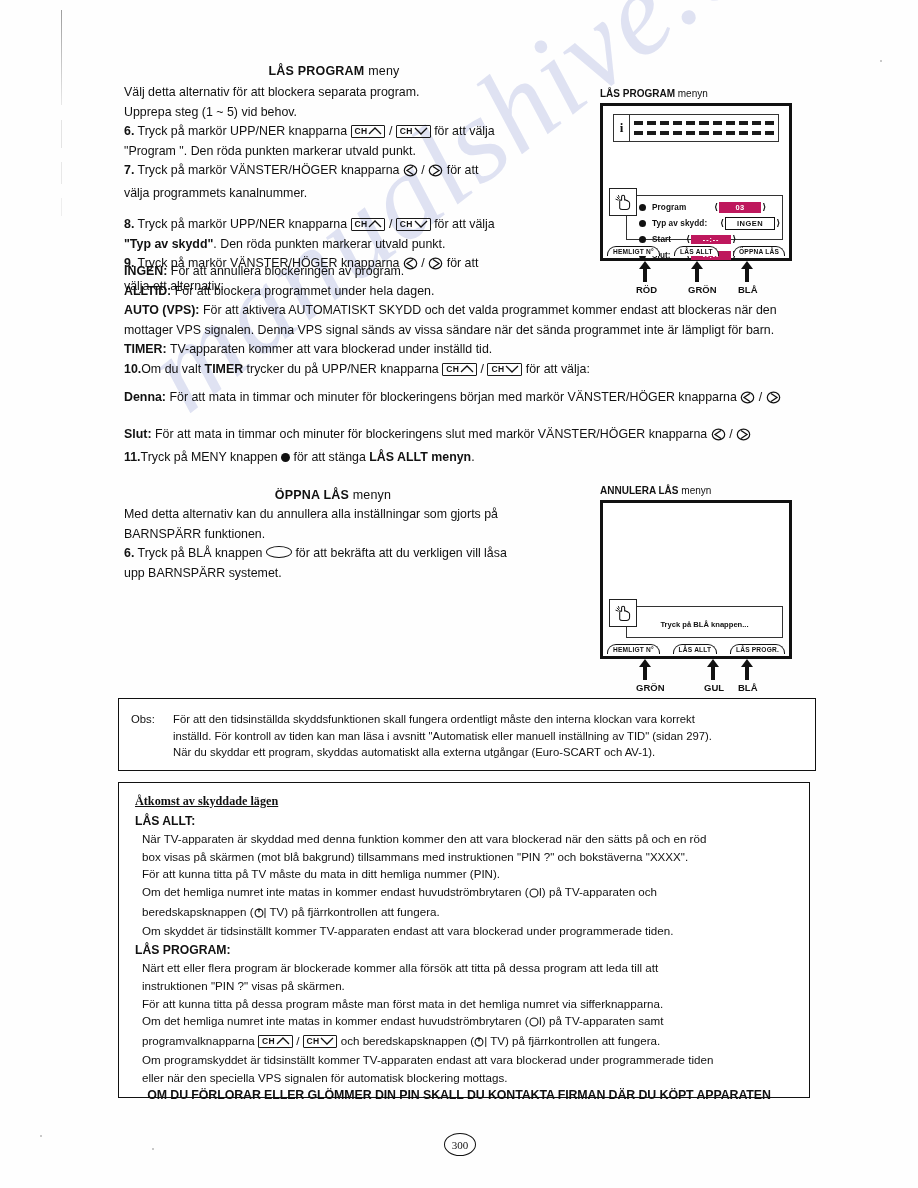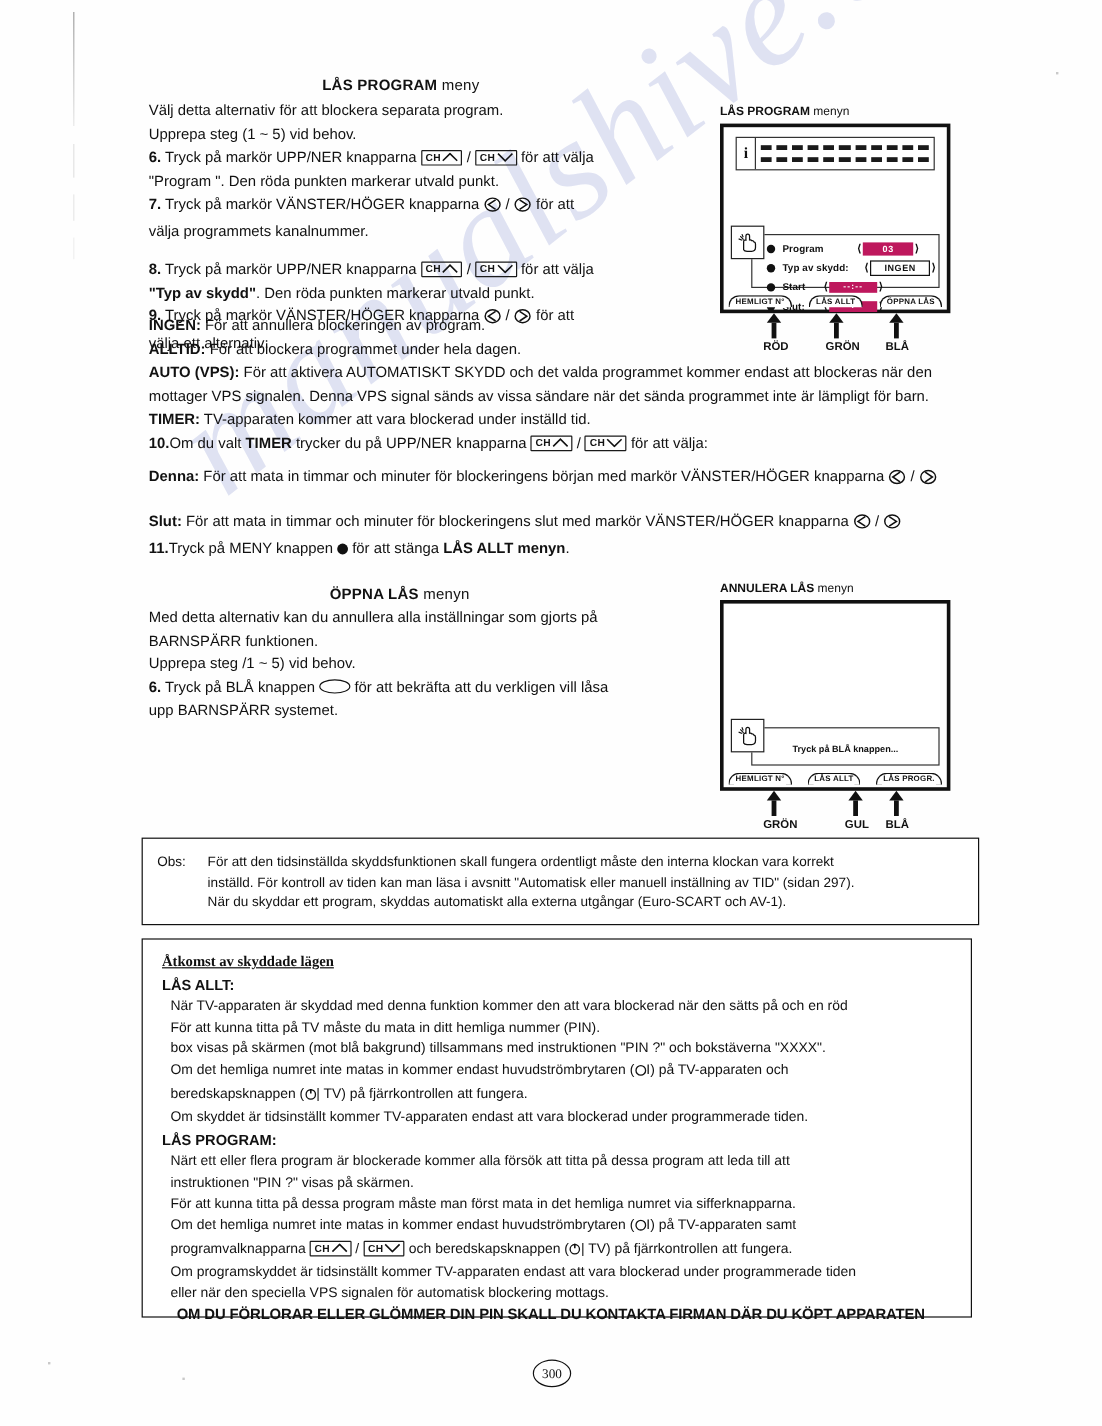--- a/index.html
+++ b/index.html
@@ -317,21 +317,20 @@
   <div class="col-left" style="top:486px;left:124px;width:418px;">
     <div class="ctr-head">
       <span class="thin">ÖPPNA LÅS</span>
       <span class="lite">menyn</span>
     </div>
   </div>
 
   <div class="col-left" style="top:505px;left:124px;width:418px;">
     <p class="p just">Med detta alternativ kan du annullera alla inställningar som gjorts på</p>
     <p class="p">BARNSPÄRR funktionen.</p>
-    <p class="p">Upprepa steg /1 ~ 5) vid behov.</p>
     <p class="p">
       <span class="b">6.</span>
       <span>Tryck på BLÅ knappen</span>
       <span class="ovalkey"></span>
       <span>för att bekräfta att du verkligen vill låsa</span>
     </p>
     <p class="p">upp BARNSPÄRR systemet.</p>
   </div>
 
   <div class="fig" style="left:600px;top:88px;width:200px;">
@@ -495,22 +494,22 @@
       <p class="p">För att den tidsinställda skyddsfunktionen skall fungera ordentligt måste den interna klockan vara korrekt</p>
       <p class="p">inställd. För kontroll av tiden kan man läsa i avsnitt "Automatisk eller manuell inställning av TID" (sidan 297).</p>
       <p class="p">När du skyddar ett program, skyddas automatiskt alla externa utgångar (Euro-SCART och AV-1).</p>
     </div>
   </div>
 
   <div class="box access" style="left:118px;top:782px;width:660px;">
     <p class="ttl">Åtkomst av skyddade lägen</p>
     <p class="sub">LÅS ALLT:</p>
     <p class="ind">När TV-apparaten är skyddad med denna funktion kommer den att vara blockerad när den sätts på och en röd</p>
+    <p class="ind">box visas på skärmen (mot blå bakgrund) tillsammans med instruktionen "PIN ?" och bokstäverna "XXXX".</p>
     <p class="ind">För att kunna titta på TV måste du mata in ditt hemliga nummer (PIN).</p>
-    <p class="ind">box visas på skärmen (mot blå bakgrund) tillsammans med instruktionen "PIN ?" och bokstäverna "XXXX".</p>
     <p class="ind">
       <span>Om det hemliga numret inte matas in kommer endast huvudströmbrytaren (</span><span class="pwr"><svg width="10" height="10" viewBox="0 0 10 10">
               <circle cx="5" cy="5" r="4" stroke="#111" stroke-width="1.1" fill="none"></circle>
             </svg></span><span>I) på TV-apparaten och</span>
     </p>
     <p class="ind">
       <span>beredskapsknappen (</span><span class="pwr"><svg width="10" height="11" viewBox="0 0 10 11">
               <circle cx="5" cy="6" r="3.9" stroke="#111" stroke-width="1.1" fill="none"></circle>
               <path d="M5 1.4 L5 5.3" stroke="#111" stroke-width="1.3"></path>
             </svg></span><span>| TV) på fjärrkontrollen att fungera.</span>

